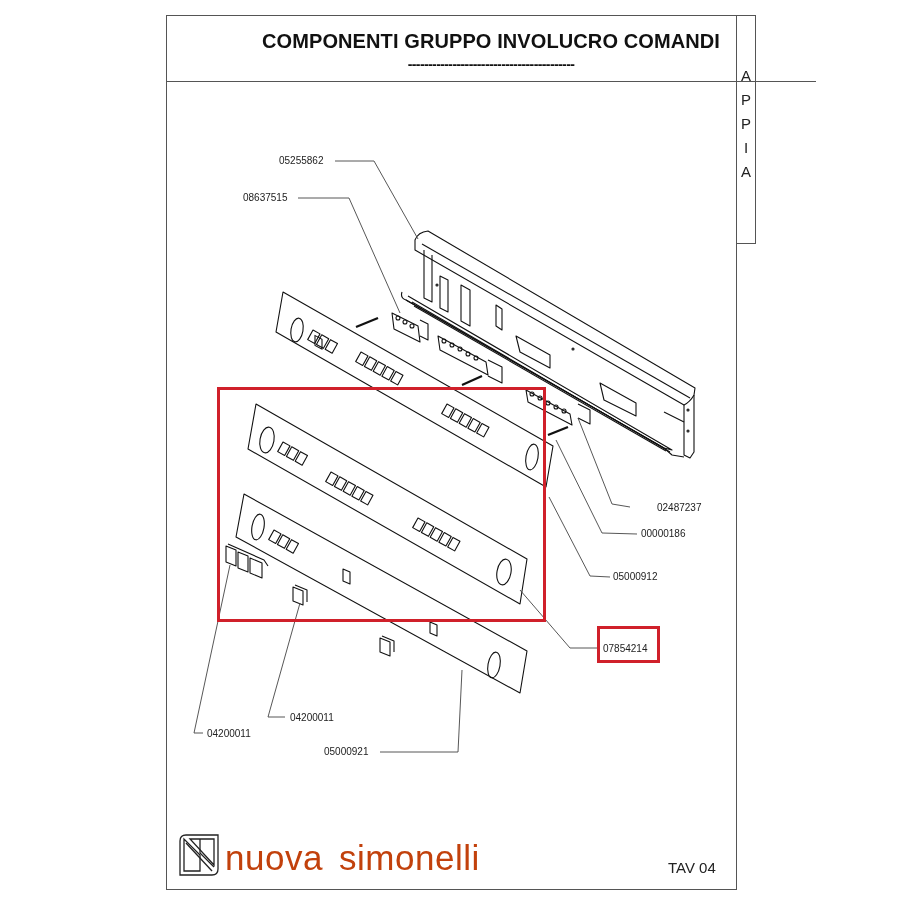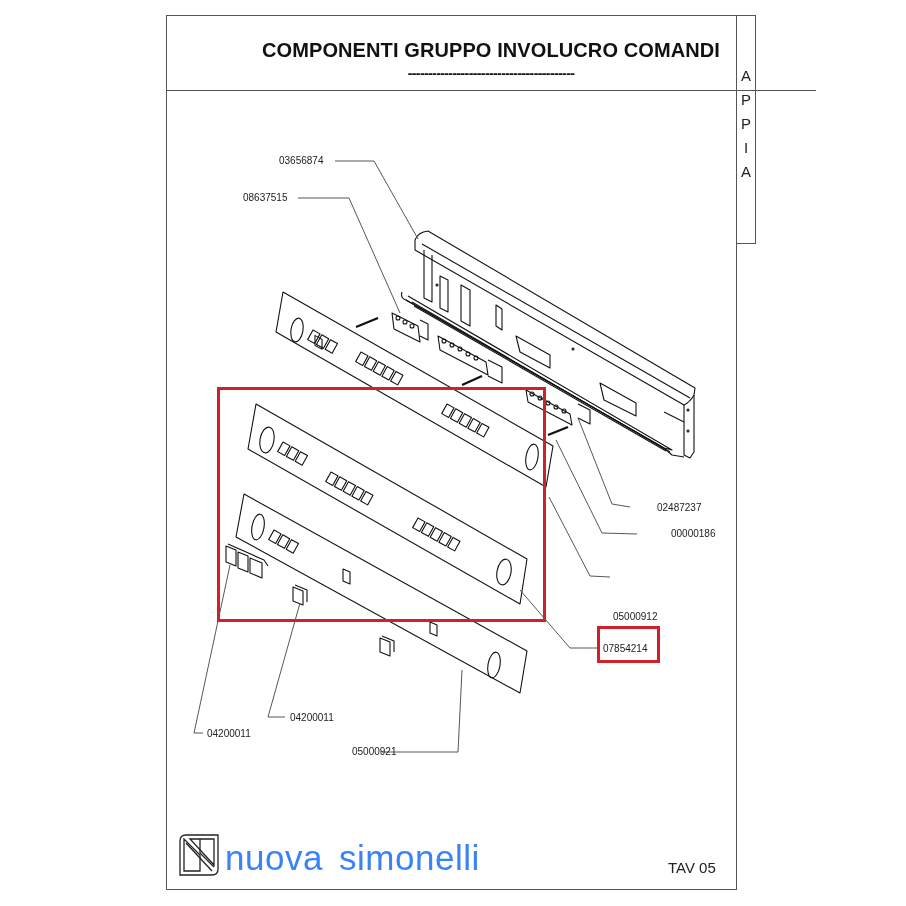--- a/index.html
+++ b/index.html
@@ -1,27 +1,27 @@
 <!DOCTYPE html>
 <html><head>
 <meta charset="utf-8">
 <style>
   html, body { margin:0; padding:0; background:#ffffff; }
   body { width:906px; height:906px; position:relative; overflow:hidden; font-family:"Liberation Sans", sans-serif; }
   .frame { position:absolute; left:166px; top:15px; width:571px; height:875px; border:1.5px solid #555; box-sizing:border-box; }
-  .header { position:absolute; left:166px; top:29px; width:650px; height:62px; border-bottom:1.5px solid #555; box-sizing:border-box; }
+  .header { position:absolute; left:166px; top:20px; width:650px; height:62px; border-bottom:1.5px solid #555; box-sizing:border-box; }
   .title { position:absolute; left:0; right:0; top:10px; text-align:center; font-weight:bold; font-size:20px; color:#111; letter-spacing:0.1px; }
   .dashes { position:absolute; left:0; right:0; top:36px; text-align:center; font-weight:bold; font-size:14px; color:#111; letter-spacing:-0.6px; }
   .side-tab { position:absolute; left:737px; top:15px; width:19px; height:229px; border:1.5px solid #555; border-left:none; box-sizing:border-box; }
   .side-letter { display:block; text-align:center; font-size:15px; color:#222; line-height:24px; }
   .side-letters { position:absolute; top:48px; left:0; right:0; }
   .diagram { position:absolute; left:0; top:0; }
   .part-label { position:absolute; font-size:10px; color:#222; font-family:"Liberation Sans", sans-serif; }
   .highlight { position:absolute; border:3px solid #d0202a; box-sizing:border-box; }
-  .footer-brand { position:absolute; left:225px; top:838px; font-size:35px; color:#3b82f6; letter-spacing:0.5px; word-spacing:6px; }
+  .footer-brand { position:absolute; left:225px; top:838px; font-size:35px; color:#c2410c; letter-spacing:0.5px; word-spacing:6px; }
   .footer-tav { position:absolute; left:668px; top:859px; font-size:15px; color:#222; }
   .logo { position:absolute; left:178px; top:833px; }
 </style>
 </head>
 <body>
 
 <div class="frame"></div>
 
 <div class="header">
   <div class="title">COMPONENTI GRUPPO INVOLUCRO COMANDI</div>
@@ -180,36 +180,36 @@
     <path d="M630,507 L612,504 L578,418"></path>
     <path d="M637,534 L602,533 L556,440"></path>
     <path d="M610,577 L590,576 L549,497"></path>
     <path d="M597,648 L570,648 L520,590"></path>
     <path d="M285,717 L268,717 L300,603"></path>
     <path d="M203,733 L194,733 L230,565"></path>
     <path d="M380,752 L458,752 L462,670"></path>
   </g>
 </svg>
 
-<span class="part-label" style="left:279px;top:155px;">03656874</span>
+<span class="part-label" style="left:279px;top:155px;">05255862</span>
 <span class="part-label" style="left:243px;top:192px;">08637515</span>
 <span class="part-label" style="left:657px;top:502px;">02487237</span>
-<span class="part-label" style="left:641px;top:528px;margin-left:30px;">00000186</span>
-<span class="part-label" style="left:613px;top:571px;margin-top:40px;">05000912</span>
+<span class="part-label" style="left:641px;top:528px;">00000186</span>
+<span class="part-label" style="left:613px;top:571px;">05000912</span>
 <span class="part-label" style="left:603px;top:643px;">07854214</span>
 <span class="part-label" style="left:290px;top:712px;">04200011</span>
 <span class="part-label" style="left:207px;top:728px;">04200011</span>
-<span class="part-label" style="left:324px;top:746px;margin-left:28px;">05000921</span>
+<span class="part-label" style="left:324px;top:746px;">05000921</span>
 
 <div class="highlight" style="left:217px;top:387px;width:329px;height:235px;"></div>
 <div class="highlight" style="left:597px;top:626px;width:63px;height:37px;"></div>
 
 <svg class="logo" width="44" height="44" viewBox="0 0 44 44">
   <g fill="none" stroke="#222" stroke-width="1.3">
     <path d="M8,2 L40,2 L40,36 Q40,42 34,42 L2,42 L2,8 Q2,2 8,2 Z"></path>
     <path d="M6,6 L6,38 L22,38 L22,22 Z"></path>
     <path d="M8,10 L34,38"></path>
     <path d="M12,6 L36,6 L36,32 Z"></path>
     <path d="M22,6 L22,20 L36,34"></path>
   </g>
 </svg>
 <div class="footer-brand">nuova simonelli</div>
-<div class="footer-tav">TAV 05</div>
+<div class="footer-tav">TAV 04</div>
 
 </body></html>

